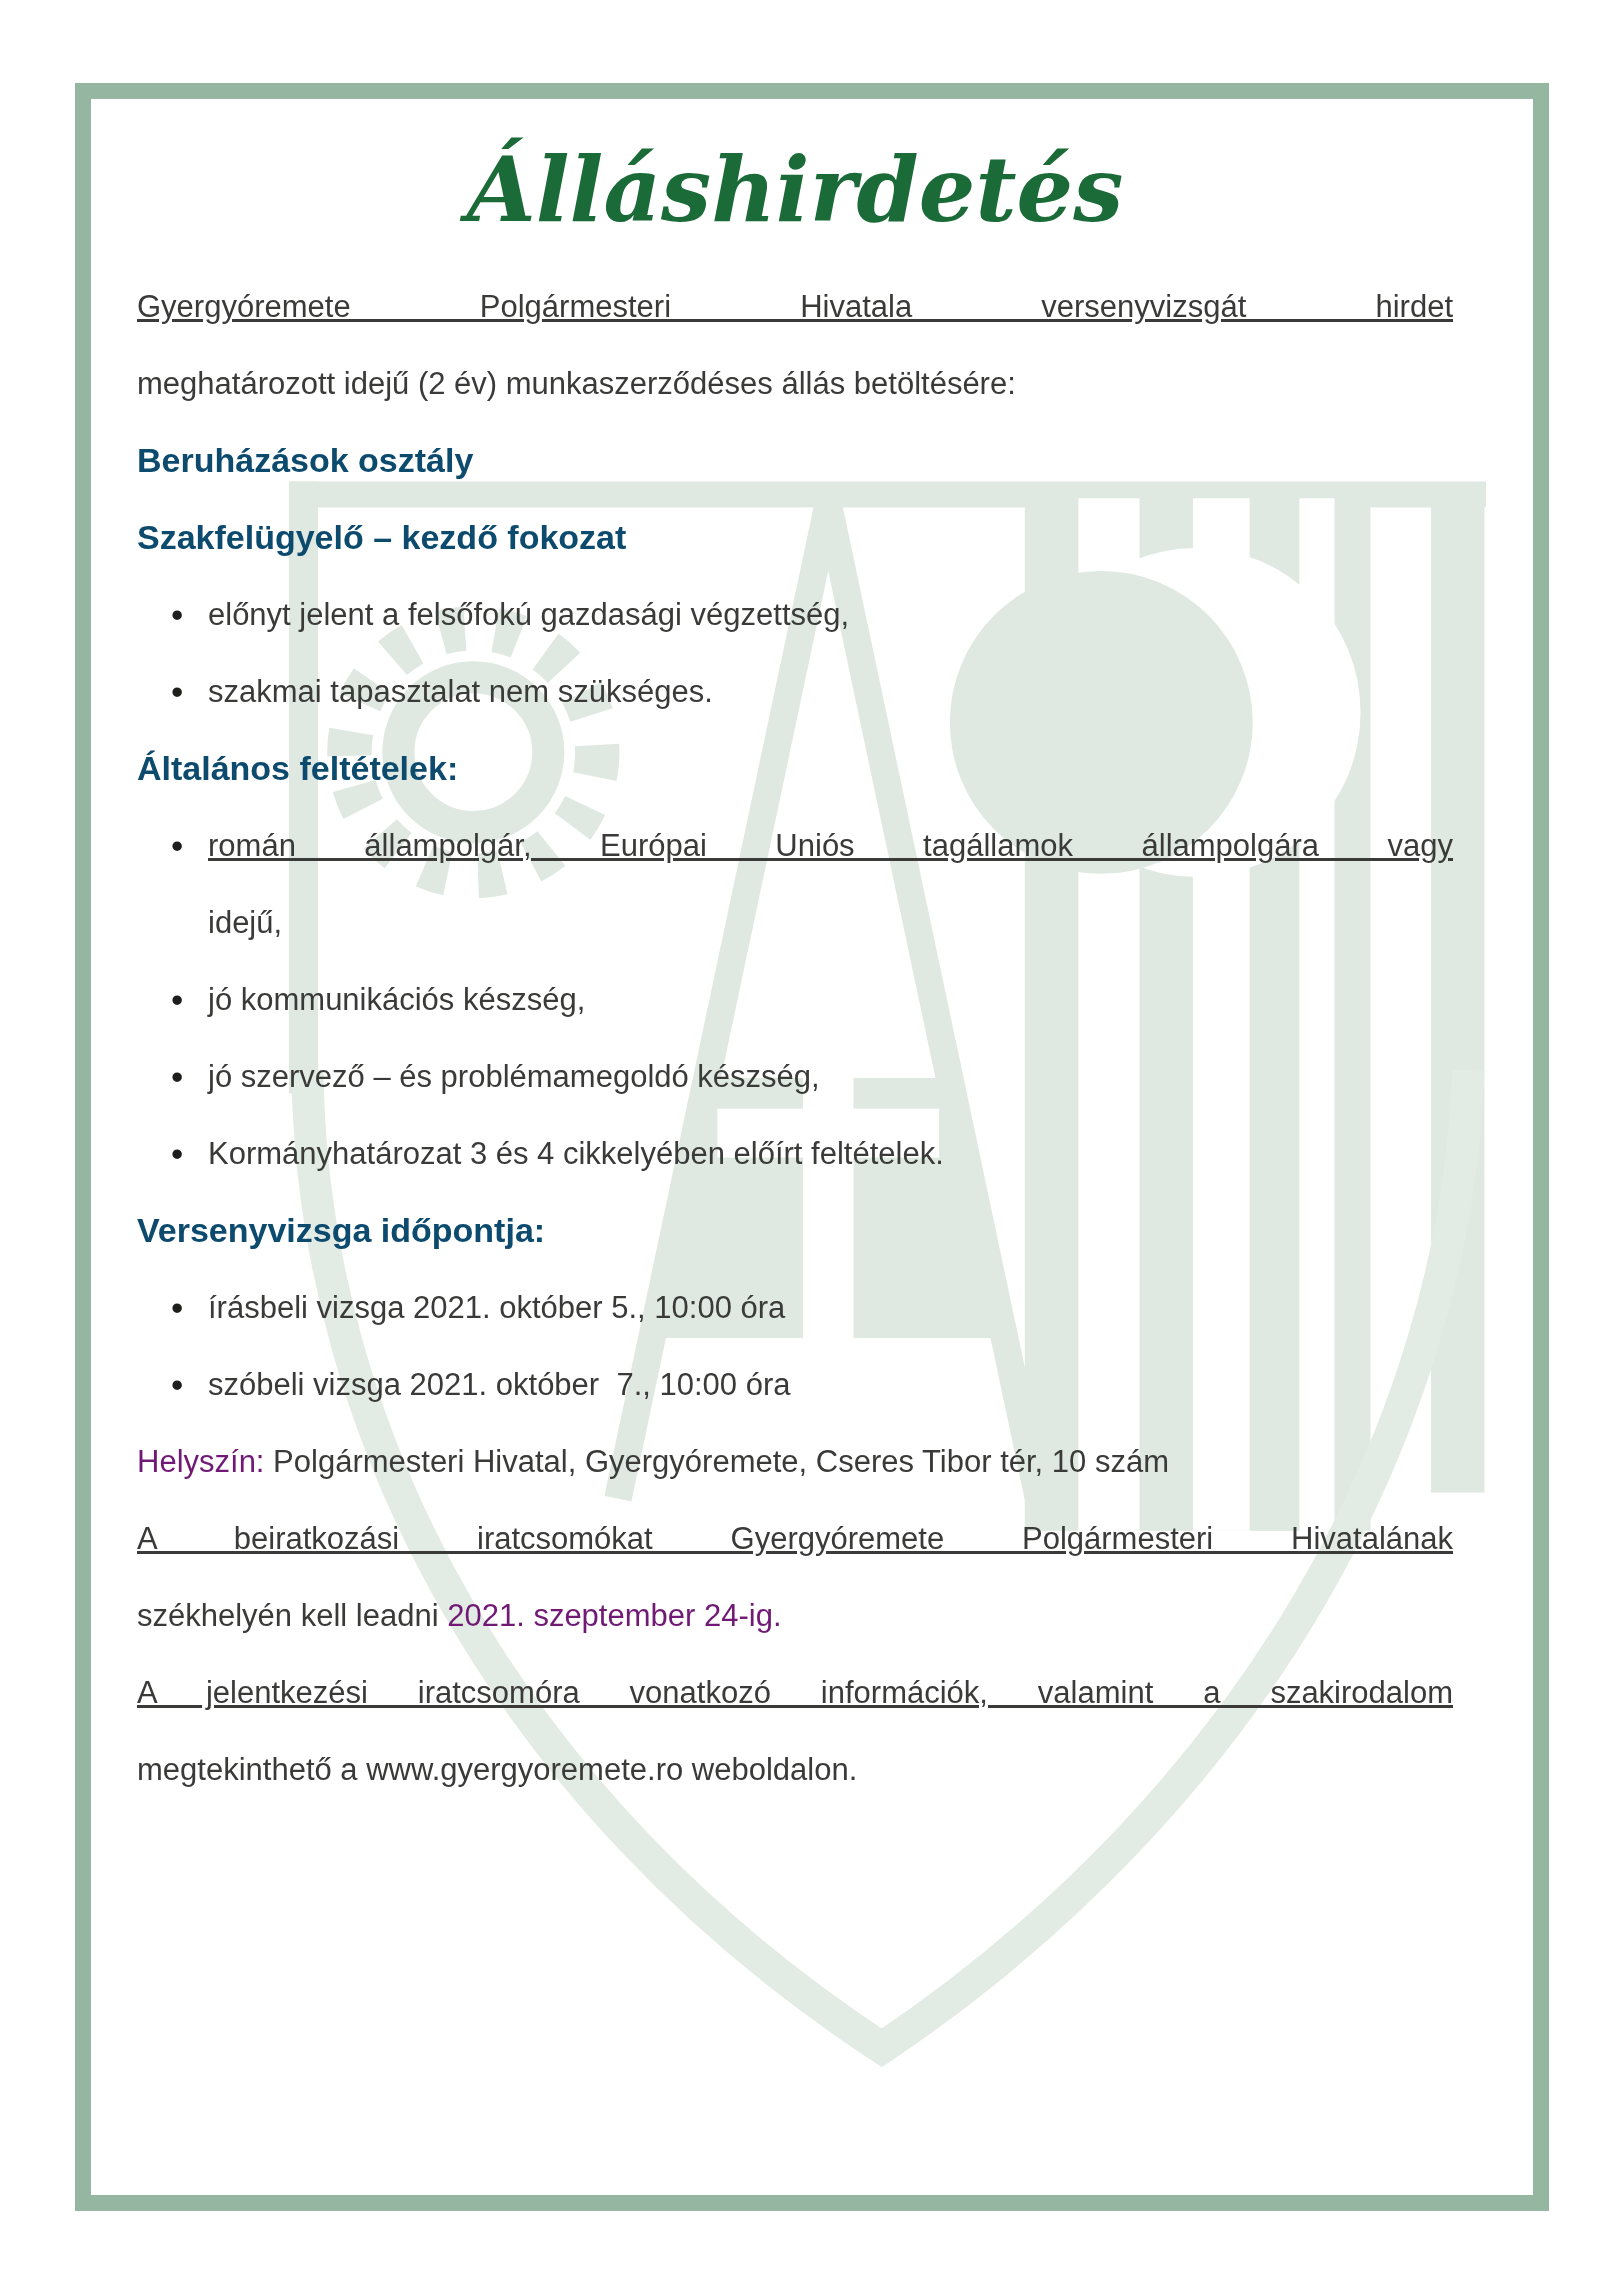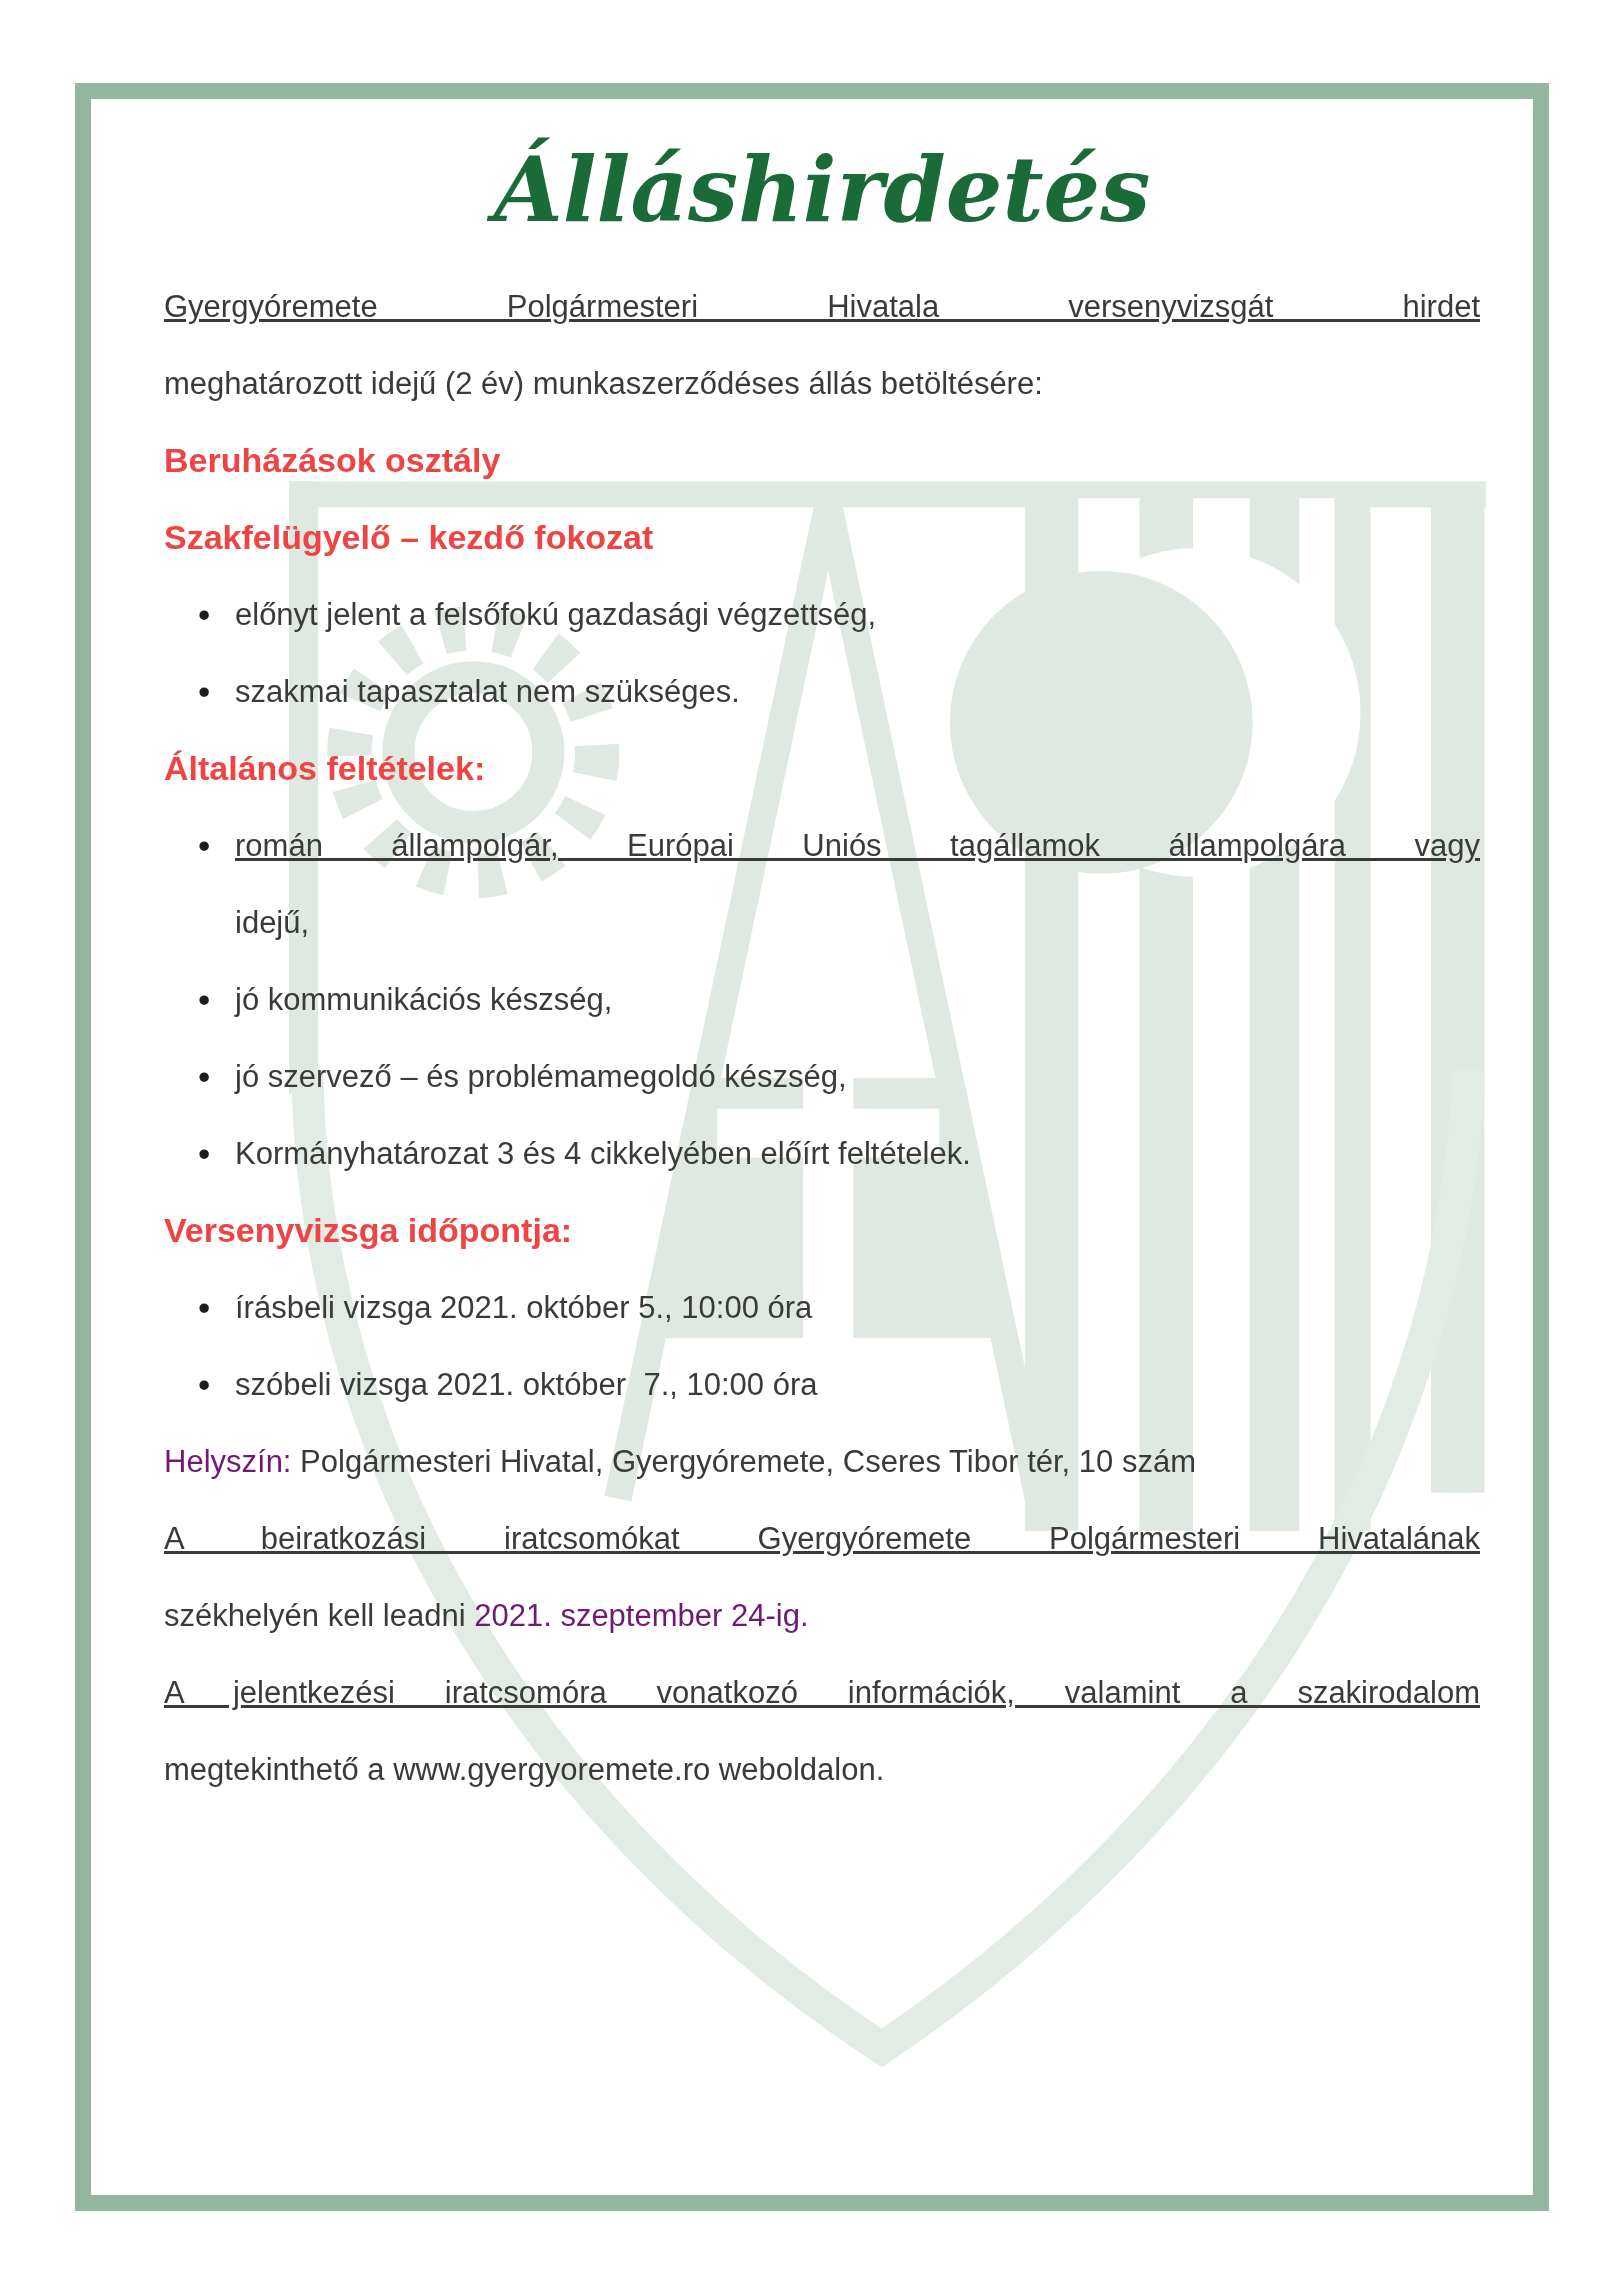--- a/index.html
+++ b/index.html
@@ -17,39 +17,39 @@
     width: 1474px; height: 2128px;
     border: 16px solid #95b7a1;
   }
   .watermark {
     position: absolute;
     left: 289px; top: 481px;
     width: 1197px; height: 1588px;
   }
   .content {
     position: absolute;
-    left: 164px; top: 0;
+    left: 137px; top: 0;
     width: 1316px;
   }
   .title {
     font-family: "DejaVu Serif", serif;
     font-style: italic;
     font-weight: 700;
     font-size: 89px;
     line-height: 115px;
     color: #1a6b38;
     text-align: center;
     margin-top: 132px;
   }
   .txt { font-size: 31px; line-height: 77px; }
   .intro { margin-top: 21.4px; }
   h2.heading {
     font-size: 34px;
     font-weight: 700;
-    color: #ef4444;
+    color: #0c4a6e;
     line-height: 77px;
   }
   .stretch { text-align: justify; text-align-last: justify; text-decoration: underline; }
   ul { list-style: none; }
   li.bullet {
     position: relative;
     padding-left: 71px;
     font-size: 31px;
     line-height: 77px;
   }

